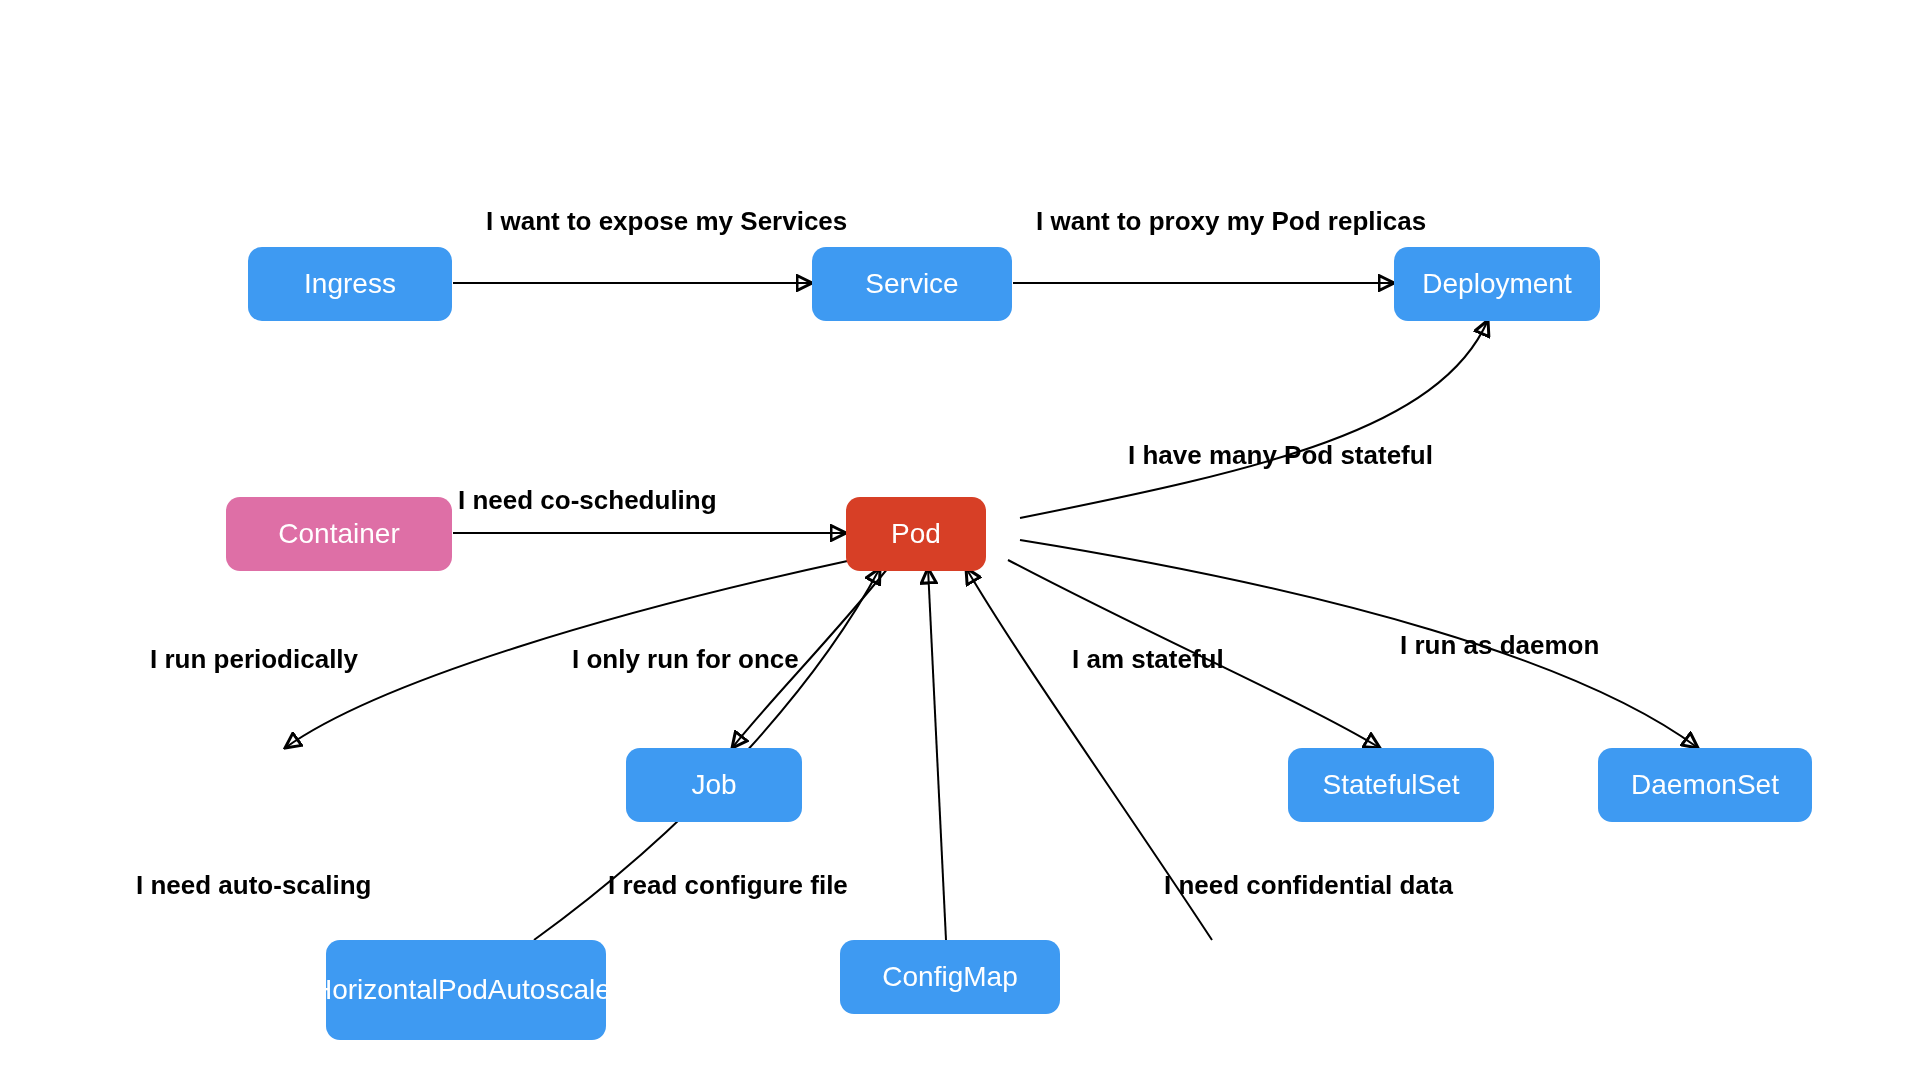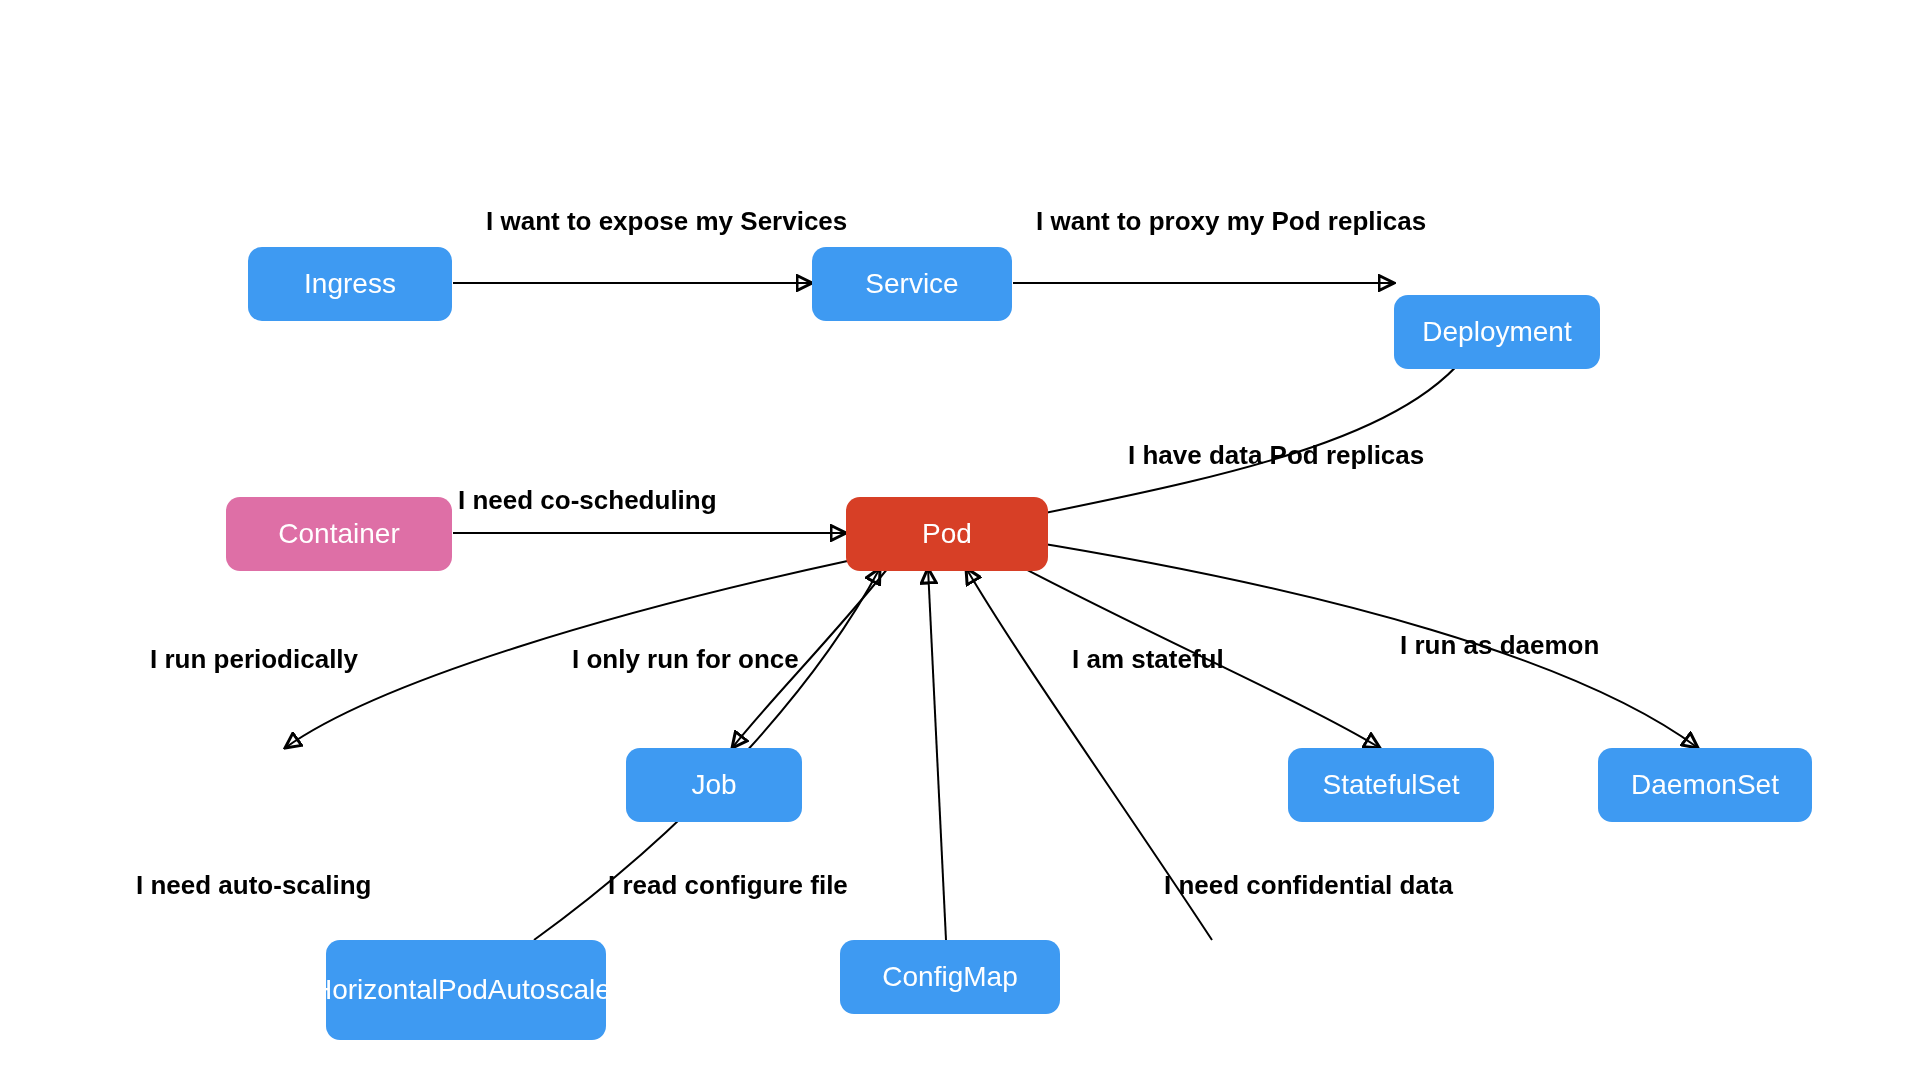--- a/index.html
+++ b/index.html
@@ -84,35 +84,35 @@
     <path d="M 534 940 C 700 820, 820 680, 880 568" marker-end="url(#arrow)" data-name="edge-hpa-pod"></path>
 
     <path d="M 946 940 L 928 568" marker-end="url(#arrow)" data-name="edge-configmap-pod"></path>
 
     <path d="M 1212 940 C 1120 800, 1020 660, 966 568" marker-end="url(#arrow)" data-name="edge-secret-pod"></path>
   </svg>
 
   <div class="edge-label" style="left:486px; top:206px;" data-name="label-ingress-service">I want to expose my Services</div>
   <div class="edge-label" style="left:1036px; top:206px;" data-name="label-service-deployment">I want to proxy my Pod replicas</div>
   <div class="edge-label" style="left:458px; top:485px;" data-name="label-container-pod">I need co-scheduling</div>
-  <div class="edge-label" style="left:1128px; top:440px;" data-name="label-pod-deployment">I have data Pod replicas</div>
+  <div class="edge-label" style="left:1128px; top:440px;" data-name="label-pod-deployment">I have many Pod stateful</div>
   <div class="edge-label" style="left:150px;  top:644px;" data-name="label-pod-cronjob">I run periodically</div>
   <div class="edge-label" style="left:572px;  top:644px;" data-name="label-pod-job">I only run for once</div>
   <div class="edge-label" style="left:1072px; top:644px;" data-name="label-pod-statefulset">I am stateful</div>
   <div class="edge-label" style="left:1388px; top:630px;margin-left:12px;" data-name="label-pod-daemonset">I run as daemon</div>
   <div class="edge-label" style="left:136px;  top:870px;" data-name="label-hpa-pod">I need auto-scaling</div>
   <div class="edge-label" style="left:608px;  top:870px;" data-name="label-configmap-pod">I read configure file</div>
   <div class="edge-label" style="left:1164px; top:870px;" data-name="label-secret-pod">I need confidential data</div>
 
   <div class="node blue" style="left:248px;  top:247px; width:204px; height:74px;" data-name="node-ingress">Ingress</div>
   <div class="node blue" style="left:812px;  top:247px; width:200px; height:74px;" data-name="node-service">Service</div>
-  <div class="node blue" style="left:1394px; top:247px; width:206px; height:74px;margin-top:48px;" data-name="node-deployment">Deployment</div>
+  <div class="node blue" style="left:1394px; top:247px; width:206px; height:74px;" data-name="node-deployment">Deployment</div>
 
   <div class="node pink" style="left:226px;  top:497px; width:226px; height:74px;" data-name="node-container">Container</div>
-  <div class="node red" style="left:846px;  top:497px; width:202px; height:74px;" data-name="node-pod">Pod</div>
+  <div class="node red" style="left:846px;  top:497px; width:140px; height:74px;" data-name="node-pod">Pod</div>
 
   <div class="node blue" style="left:626px;  top:748px; width:176px; height:74px;" data-name="node-job">Job</div>
   <div class="node blue" style="left:1598px; top:748px; width:214px; height:74px;" data-name="node-daemonset">DaemonSet</div>
   <div class="node blue" style="left:1288px; top:748px; width:206px; height:74px;" data-name="node-statefulset">StatefulSet</div>
 
   <div class="node blue" style="left:326px;  top:940px; width:280px; height:100px;" data-name="node-hpa">
     <span data-name="node-hpa-line1">Horizontal</span>
       <br>
     <span data-name="node-hpa-line2">PodAutoscaler</span>
   </div>

